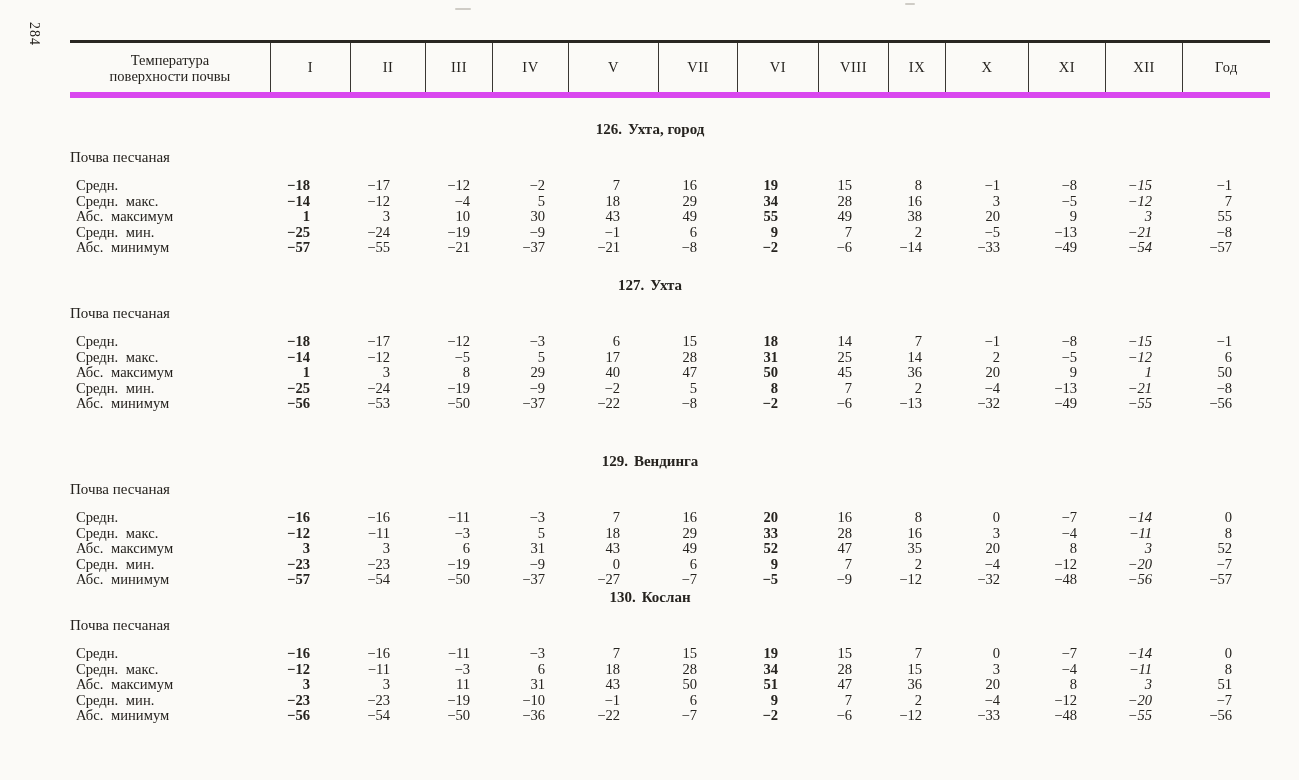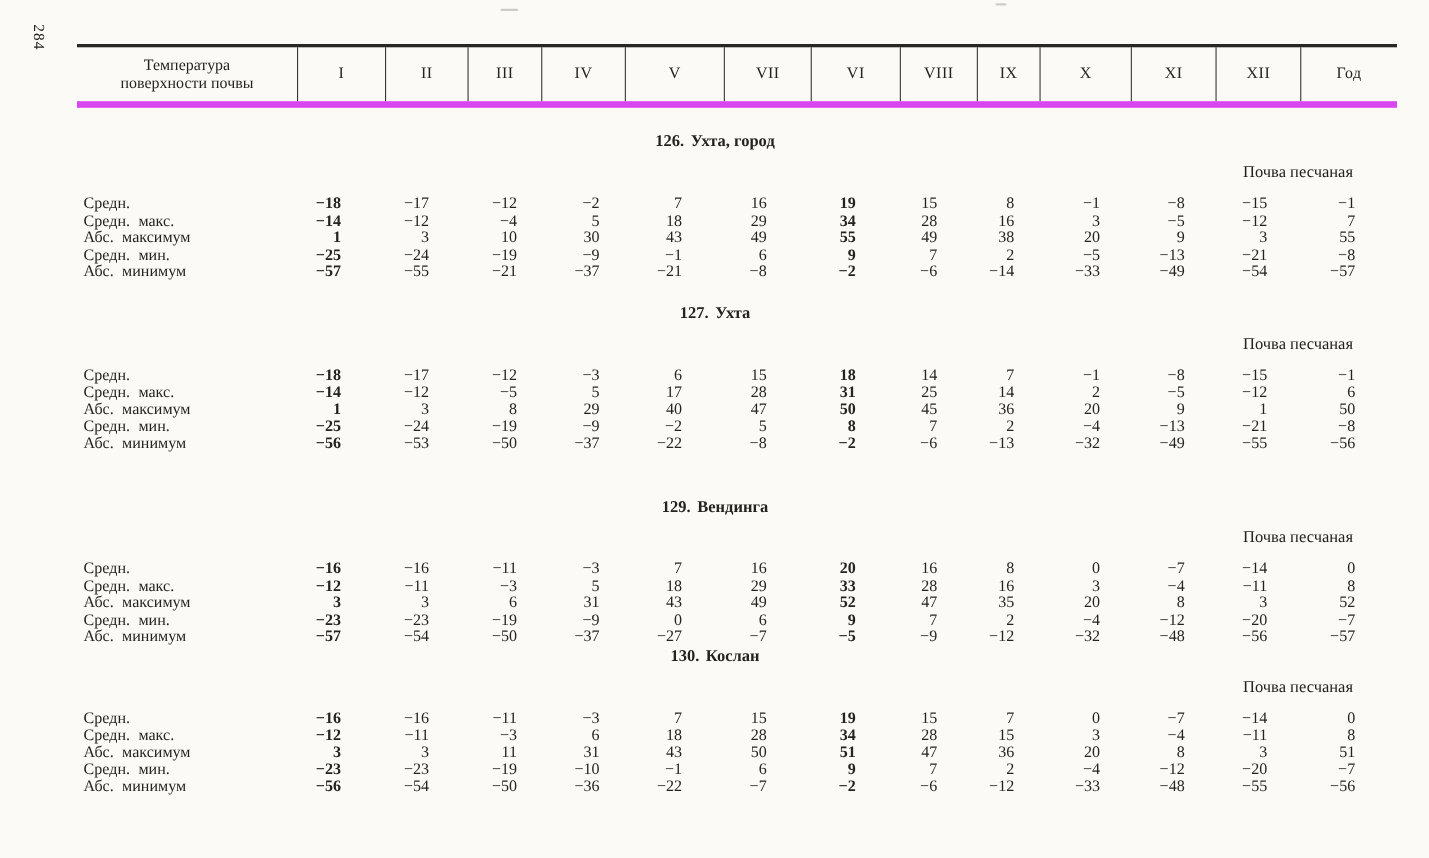--- a/index.html
+++ b/index.html
@@ -66,42 +66,42 @@
   .station-title {
     width: 1160px;
     text-align: center;
     font-weight: bold;
     font-size: 15px;
     line-height: 18px;
   }
   .station-num { margin-right: 6px; }
   .station-subtitle {
     width: 1160px;
-    text-align: right;
+    text-align: left;
     font-size: 15px;
     line-height: 17px;
     margin-top: 11px;
   }
   .rows { margin-top: 12px; }
   .data-row { font-size: 14.6px; line-height: 15.6px; }
   .row-label { padding-left: 6px; word-spacing: 4px; }
   .val { text-align: right; }
   
   .data-row > span:nth-child(2)  { padding-right: 40px; font-weight: bold; }
   .data-row > span:nth-child(3)  { padding-right: 35px; }
   .data-row > span:nth-child(4)  { padding-right: 22px; }
   .data-row > span:nth-child(5)  { padding-right: 23px; }
   .data-row > span:nth-child(6)  { padding-right: 38px; }
   .data-row > span:nth-child(7)  { padding-right: 40px; }
   .data-row > span:nth-child(8)  { padding-right: 40px; font-weight: bold; } 
   .data-row > span:nth-child(9)  { padding-right: 36px; }
   .data-row > span:nth-child(10) { padding-right: 23px; }
   .data-row > span:nth-child(11) { padding-right: 28px; }
   .data-row > span:nth-child(12) { padding-right: 28px; }
-  .data-row > span:nth-child(13) { padding-right: 30px; }
+  .data-row > span:nth-child(13) { padding-right: 30px; font-style: italic; }
   .data-row > span:nth-child(14) { padding-right: 38px; }
 </style>
 </head>
 <body>
 
 <div class="page">
   <span class="artifact a1"></span>
   <span class="artifact a2"></span>
 
   <div class="page-number">284</div>

